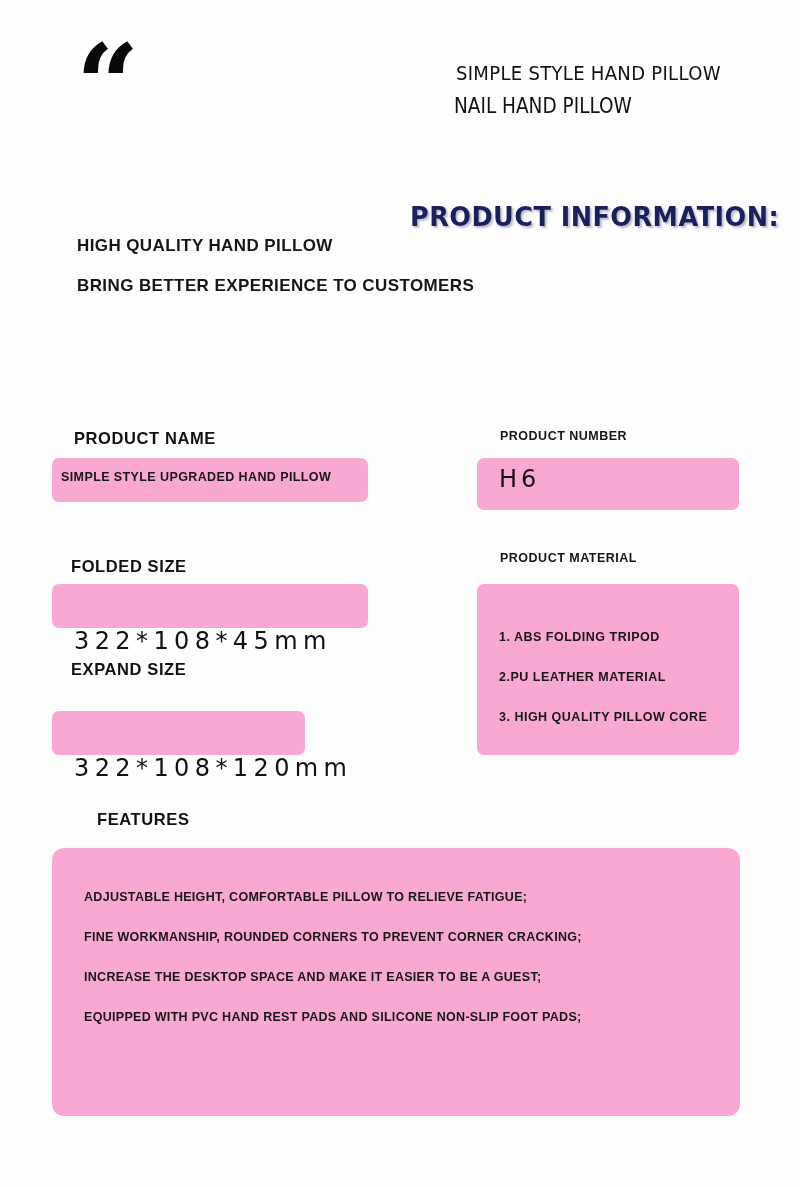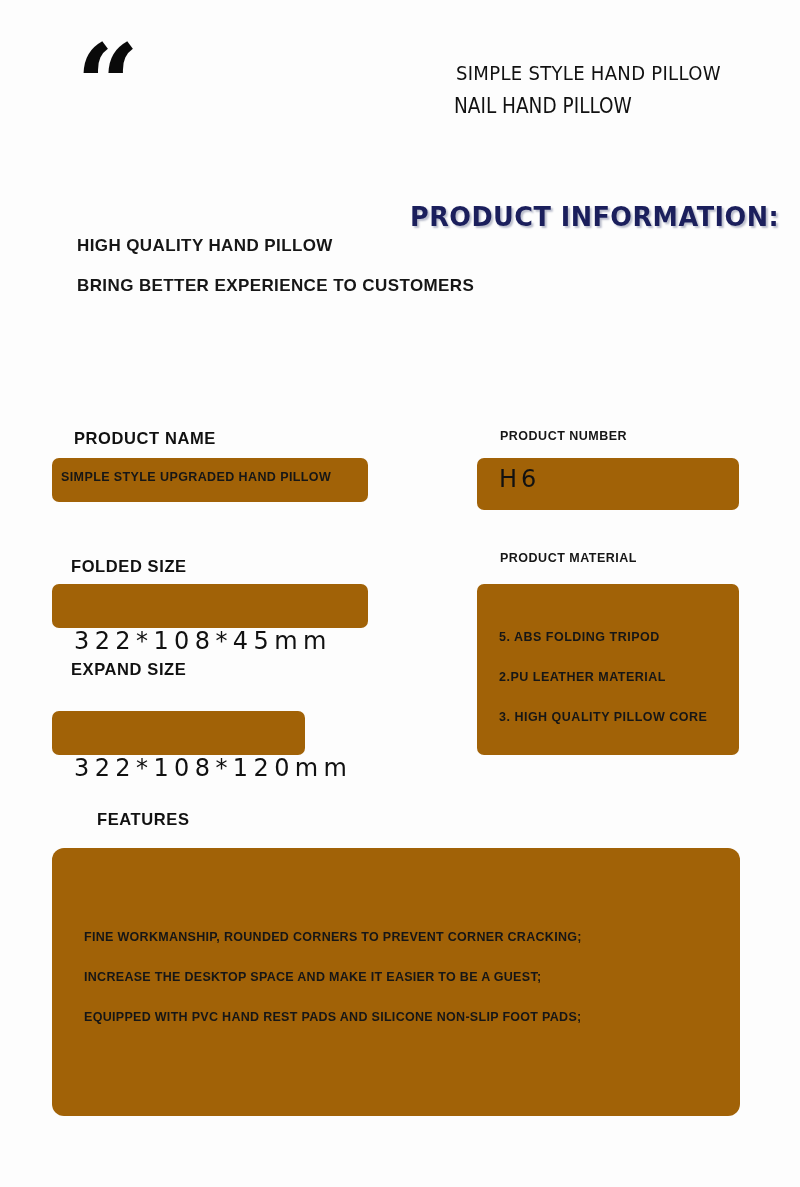--- a/index.html
+++ b/index.html
@@ -80,21 +80,21 @@
     }
     .label-sm {
       font-size: 12.5px;
       font-weight: bold;
       letter-spacing: 0.5px;
       color: #161616;
     }
 
     .box {
       position: absolute;
-      background: #a16207;
+      background: #f9a8d4;
       border-radius: 7px;
     }
 
     .product-name-label { left: 62px; top: 429px; }
     .product-name-box { left: 52px; top: 458px; width: 316px; height: 44px; }
     .product-name-value {
       position: absolute;
       left: 9px; top: 12px;
       font-size: 12.5px;
       font-weight: bold;
@@ -184,23 +184,24 @@
   <span class="size-value">322*108*45mm</span>
 </div>
 
 <div class="abs label-lg expand-label">EXPAND SIZE</div>
 <div class="box expand-box">
   <span class="size-value">322*108*120mm</span>
 </div>
 
 <div class="abs label-sm material-label">PRODUCT MATERIAL</div>
 <div class="box material-box">
-  <div class="material-item material-item-0">5. ABS FOLDING TRIPOD</div>
+  <div class="material-item material-item-0">1. ABS FOLDING TRIPOD</div>
   <div class="material-item material-item-1">2.PU LEATHER MATERIAL</div>
   <div class="material-item material-item-2">3. HIGH QUALITY PILLOW CORE</div>
 </div>
 
 <div class="abs label-lg features-label">FEATURES</div>
 <div class="box features-box">
+  <div class="feature-item feature-item-0">ADJUSTABLE HEIGHT, COMFORTABLE PILLOW TO RELIEVE FATIGUE;</div>
   <div class="feature-item feature-item-1">FINE WORKMANSHIP, ROUNDED CORNERS TO PREVENT CORNER CRACKING;</div>
   <div class="feature-item feature-item-2">INCREASE THE DESKTOP SPACE AND MAKE IT EASIER TO BE A GUEST;</div>
   <div class="feature-item feature-item-3">EQUIPPED WITH PVC HAND REST PADS AND SILICONE NON-SLIP FOOT PADS;</div>
 </div>
 
 </body></html>

